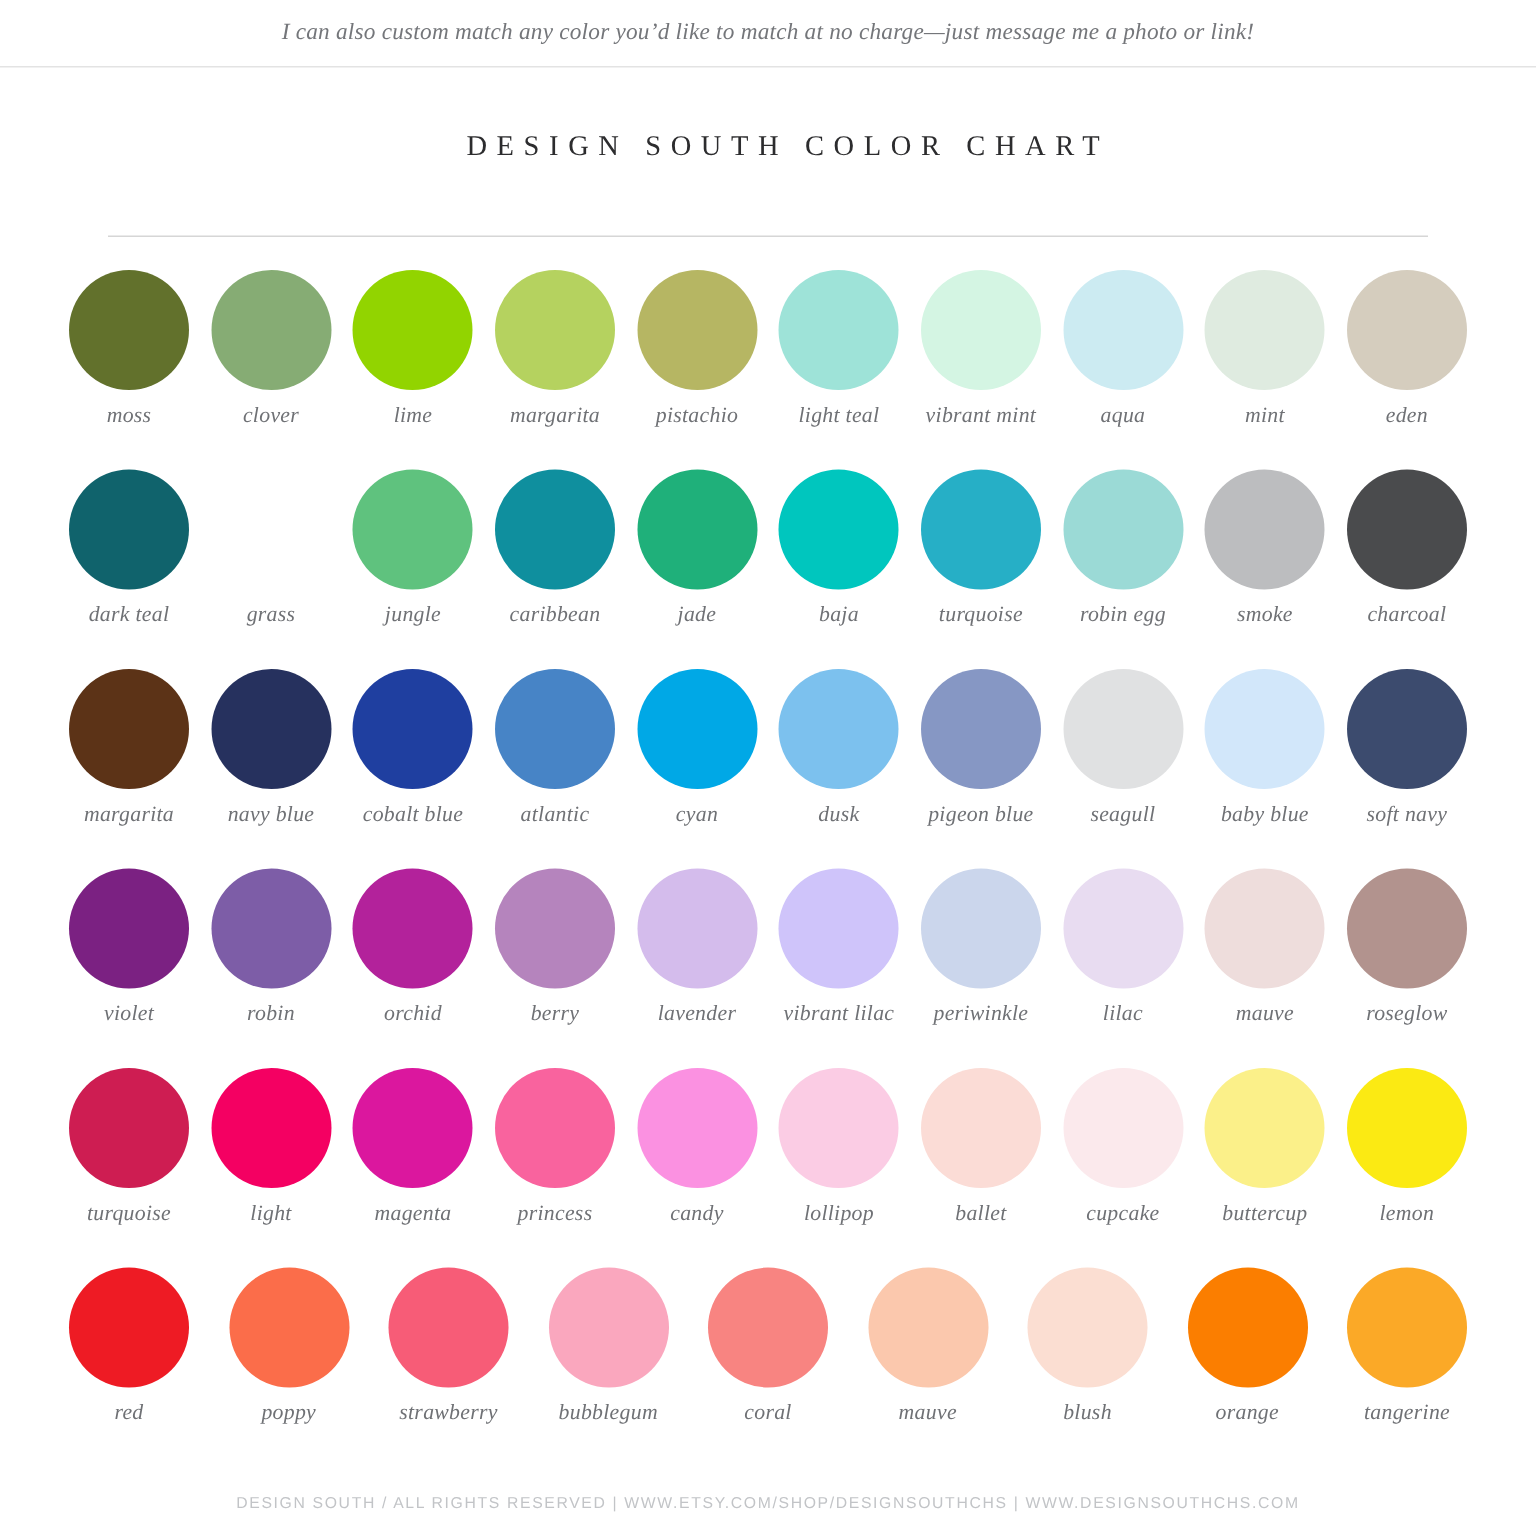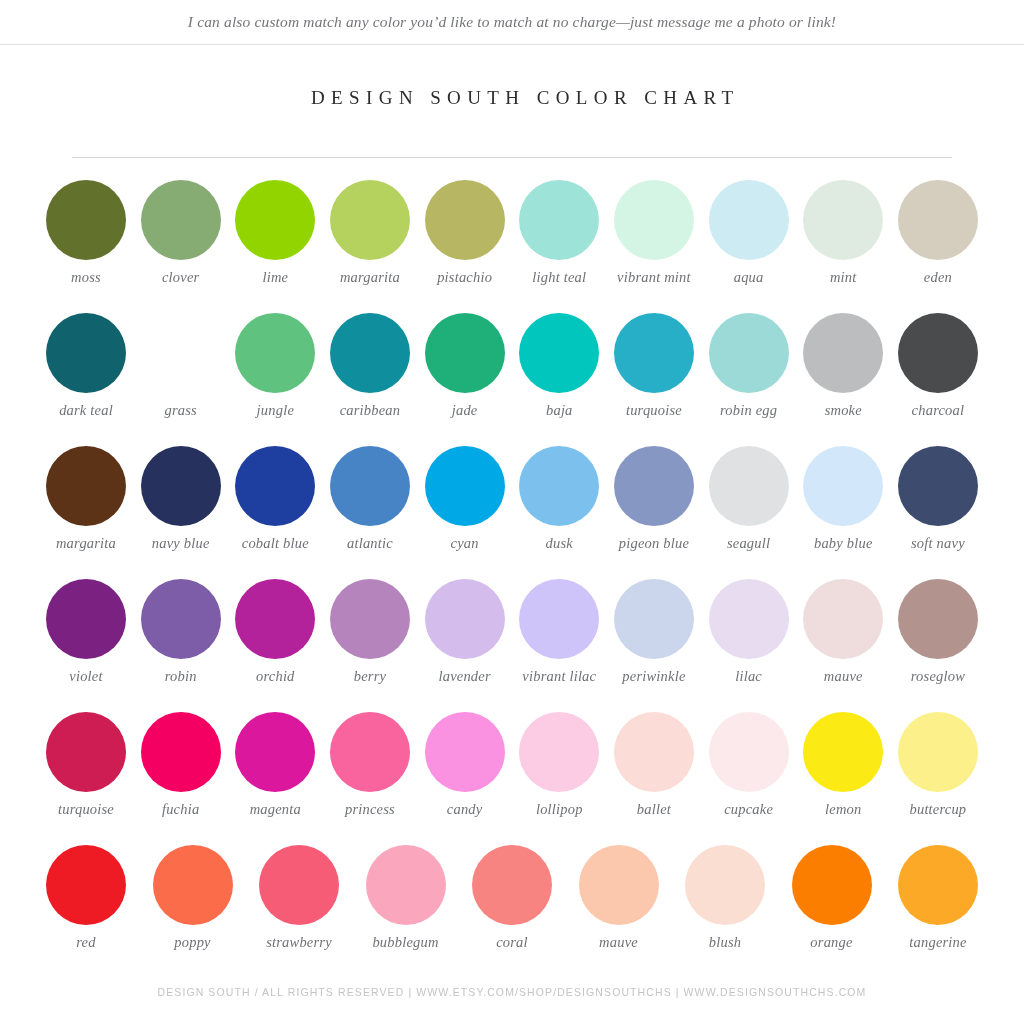--- a/index.html
+++ b/index.html
@@ -89,21 +89,21 @@
     text-align: center;
     letter-spacing: 0.2px;
     width: 96px;
   }
 
   
   #footer {
     position: absolute;
     left: 0;
     right: 0;
-    bottom: 26px;
+    bottom: 16px;
     text-align: center;
   }
   #footer-text {
     font-family: "Liberation Sans", sans-serif;
     font-size: 10.5px;
     letter-spacing: 1.1px;
     color: #c2c4c7;
     white-space: nowrap;
   }
 </style>
@@ -289,21 +289,21 @@
         <div class="swatch-label">roseglow</div>
       </div>
     </div>
     <div class="swatch-row">
       <div class="swatch-cell">
         <div class="swatch-disc" style="background: rgb(206, 29, 82);"></div>
         <div class="swatch-label">turquoise</div>
       </div>
       <div class="swatch-cell">
         <div class="swatch-disc" style="background: rgb(244, 0, 98);"></div>
-        <div class="swatch-label">fuchia</div>
+        <div class="swatch-label">light</div>
       </div>
       <div class="swatch-cell">
         <div class="swatch-disc" style="background: rgb(219, 23, 158);"></div>
         <div class="swatch-label">magenta</div>
       </div>
       <div class="swatch-cell">
         <div class="swatch-disc" style="background: rgb(249, 99, 158);"></div>
         <div class="swatch-label">princess</div>
       </div>
       <div class="swatch-cell">
@@ -316,26 +316,26 @@
       </div>
       <div class="swatch-cell">
         <div class="swatch-disc" style="background: rgb(251, 220, 214);"></div>
         <div class="swatch-label">ballet</div>
       </div>
       <div class="swatch-cell">
         <div class="swatch-disc" style="background: rgb(251, 233, 236);"></div>
         <div class="swatch-label">cupcake</div>
       </div>
       <div class="swatch-cell">
+        <div class="swatch-disc" style="background: rgb(251, 240, 137);"></div>
+        <div class="swatch-label">buttercup</div>
+      </div>
+      <div class="swatch-cell">
         <div class="swatch-disc" style="background: rgb(251, 234, 19);"></div>
         <div class="swatch-label">lemon</div>
-      </div>
-      <div class="swatch-cell">
-        <div class="swatch-disc" style="background: rgb(251, 240, 137);"></div>
-        <div class="swatch-label">buttercup</div>
       </div>
     </div>
     <div class="swatch-row">
       <div class="swatch-cell">
         <div class="swatch-disc" style="background: rgb(238, 27, 36);"></div>
         <div class="swatch-label">red</div>
       </div>
       <div class="swatch-cell">
         <div class="swatch-disc" style="background: rgb(251, 109, 74);"></div>
         <div class="swatch-label">poppy</div>

